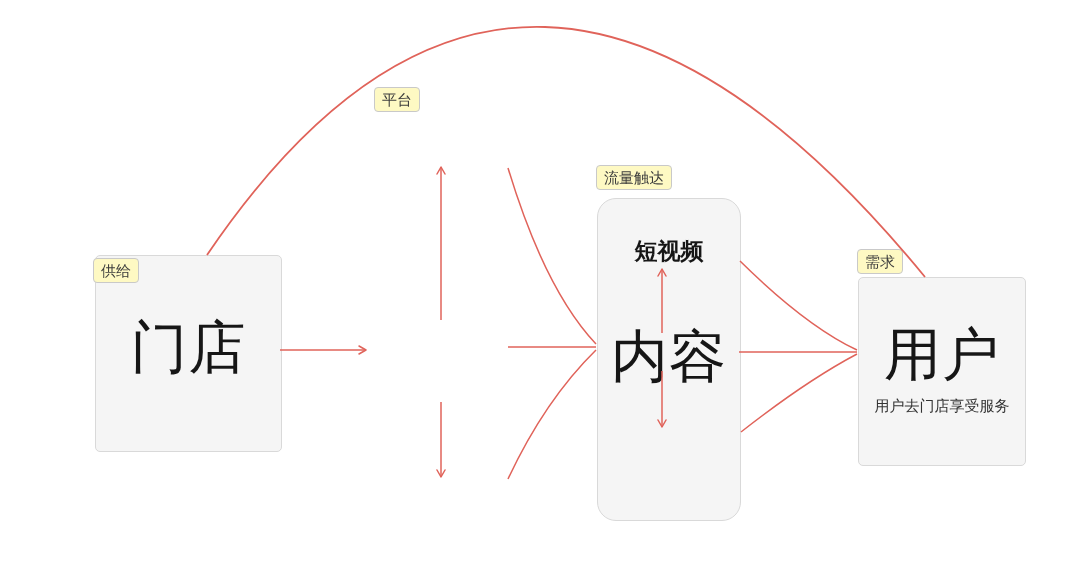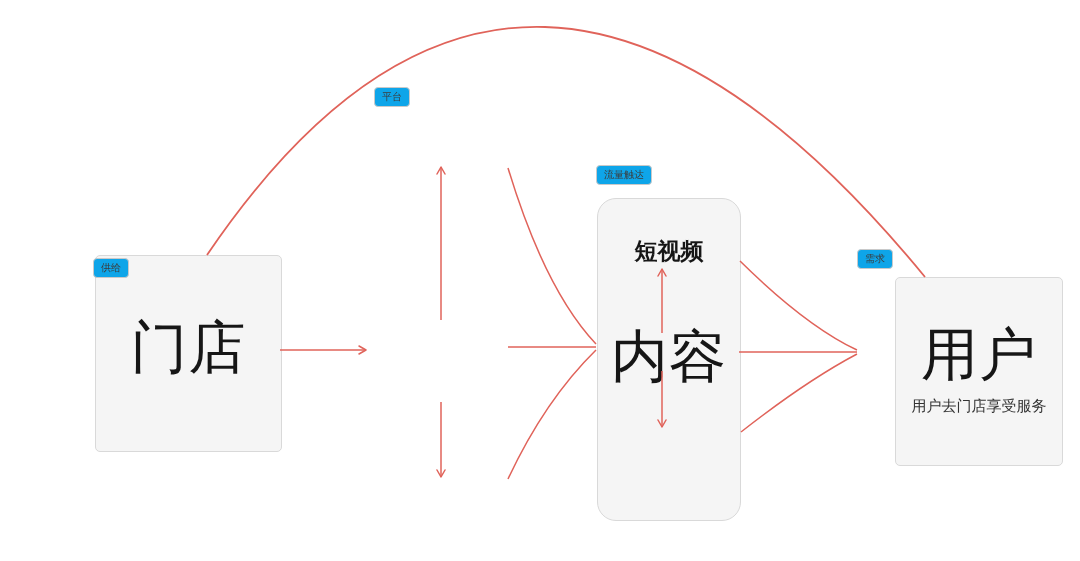--- a/index.html
+++ b/index.html
@@ -34,33 +34,33 @@
   .node-title-sm{
     font-size:23px;font-weight:700;
     color:var(--title,#161616);
   }
   .node-sub{
     font-size:15px;font-weight:400;
     color:var(--subtitle,#333333);
   }
   .tag{
     position:absolute;z-index:2;
-    font-size:10px;line-height:1;
+    font-size:15px;line-height:1;
     padding:4px 7px;
-    background:#0ea5e9;
+    background:#fef9c3;
     border:1px solid #c9c9c9;
     border-radius:4px;
     color:var(--tag_text,#3c3c3c);
     white-space:nowrap;
   }
   
   #node-store   {left:95px;  top:255px; width:185px; height:195px;}
   #node-provider{left:375px; top:113px; width:133px; height:417px;}
   #node-content {left:597px; top:198px; width:142px; height:321px;border-radius:19px;}
-  #node-user    {left:858px; top:277px; width:166px; height:187px;margin-left:37px;}
+  #node-user    {left:858px; top:277px; width:166px; height:187px;}
 
   #node-store    .node-title{top:62px;}
   #node-store    .node-sub  {top:128px;}
 
   #node-provider .pos-top   {top:14px;}
   #node-provider .node-title{top:213px;letter-spacing:0;}
   #node-provider .node-sub  {top:271px;}
   #node-provider .pos-bottom{top:378px;}
 
   #node-content  .pos-top   {top:40px;}

